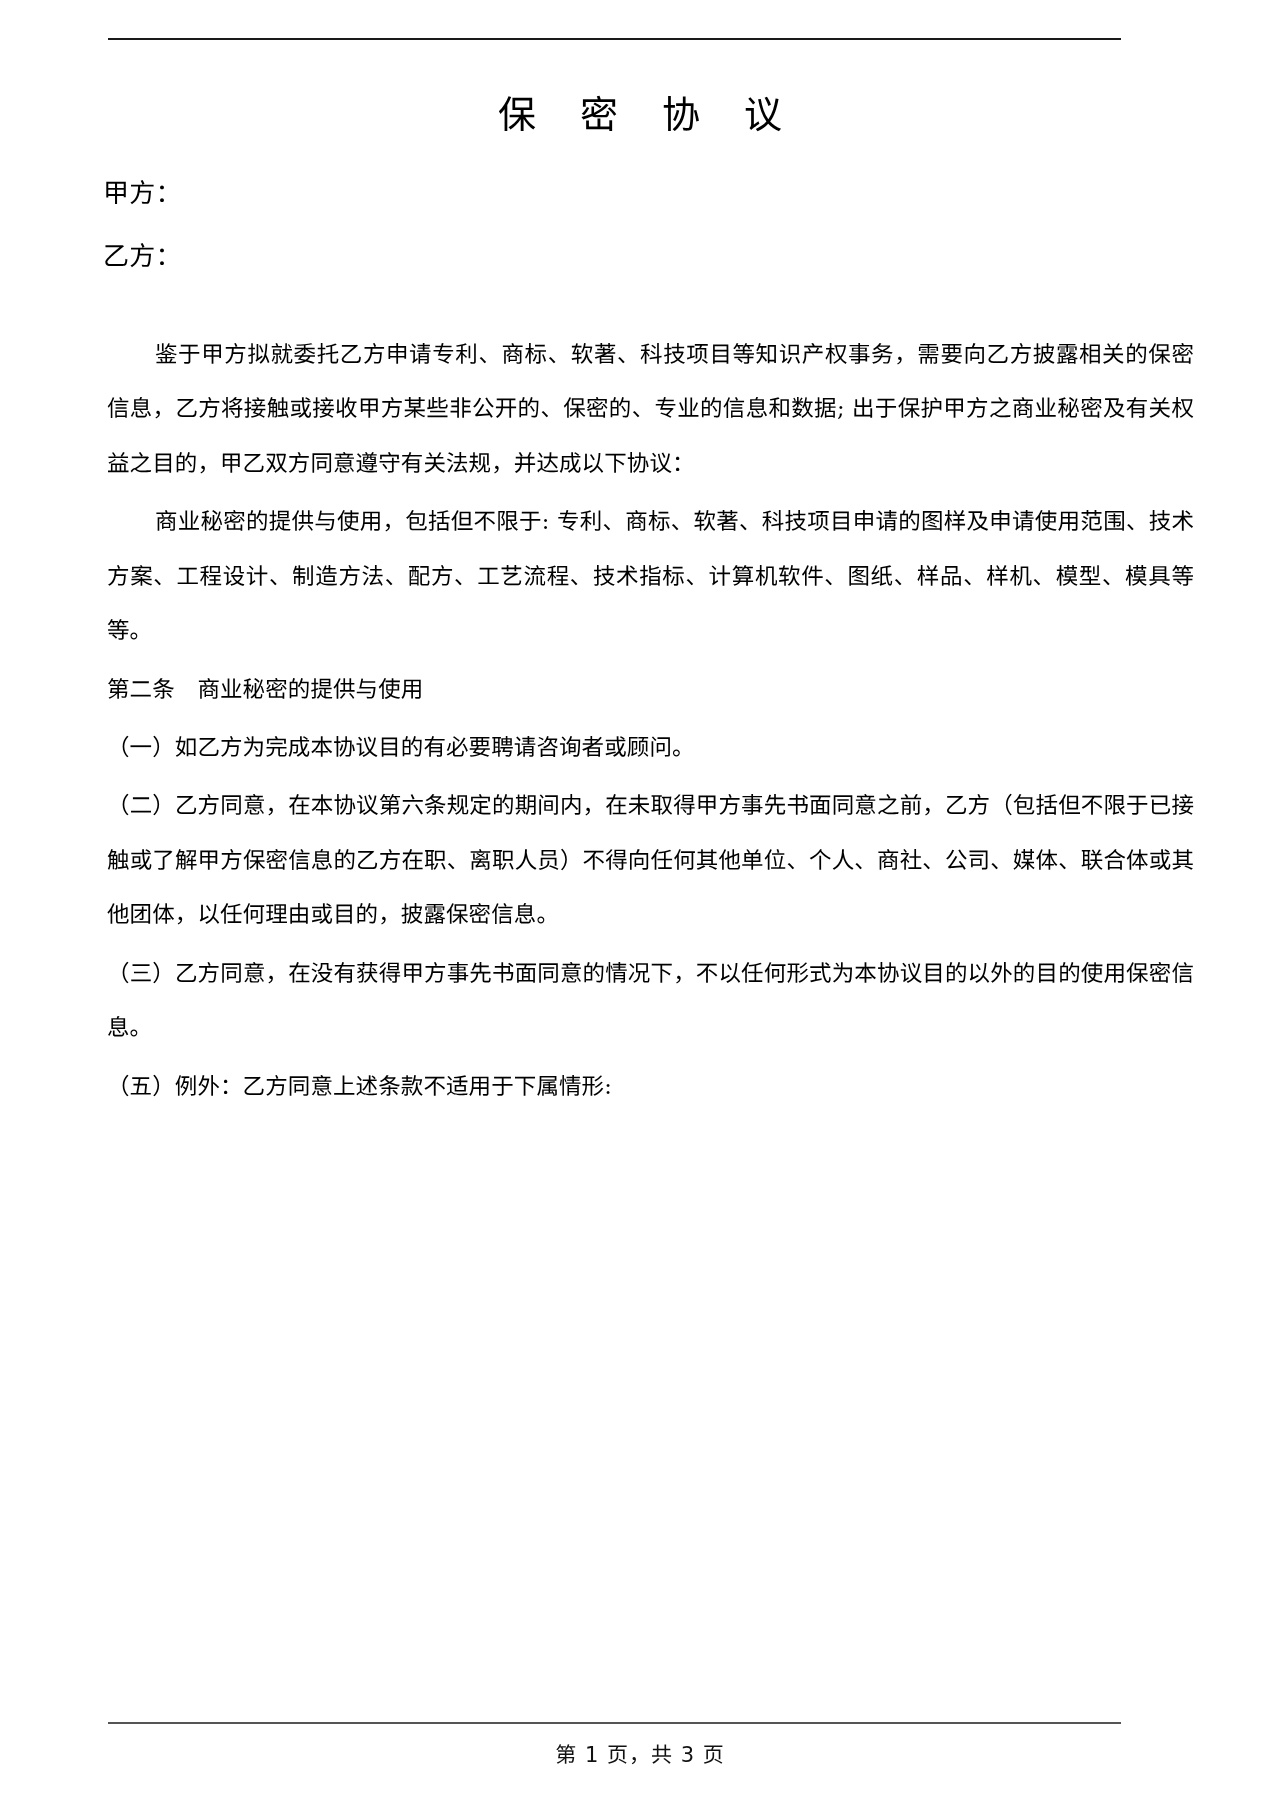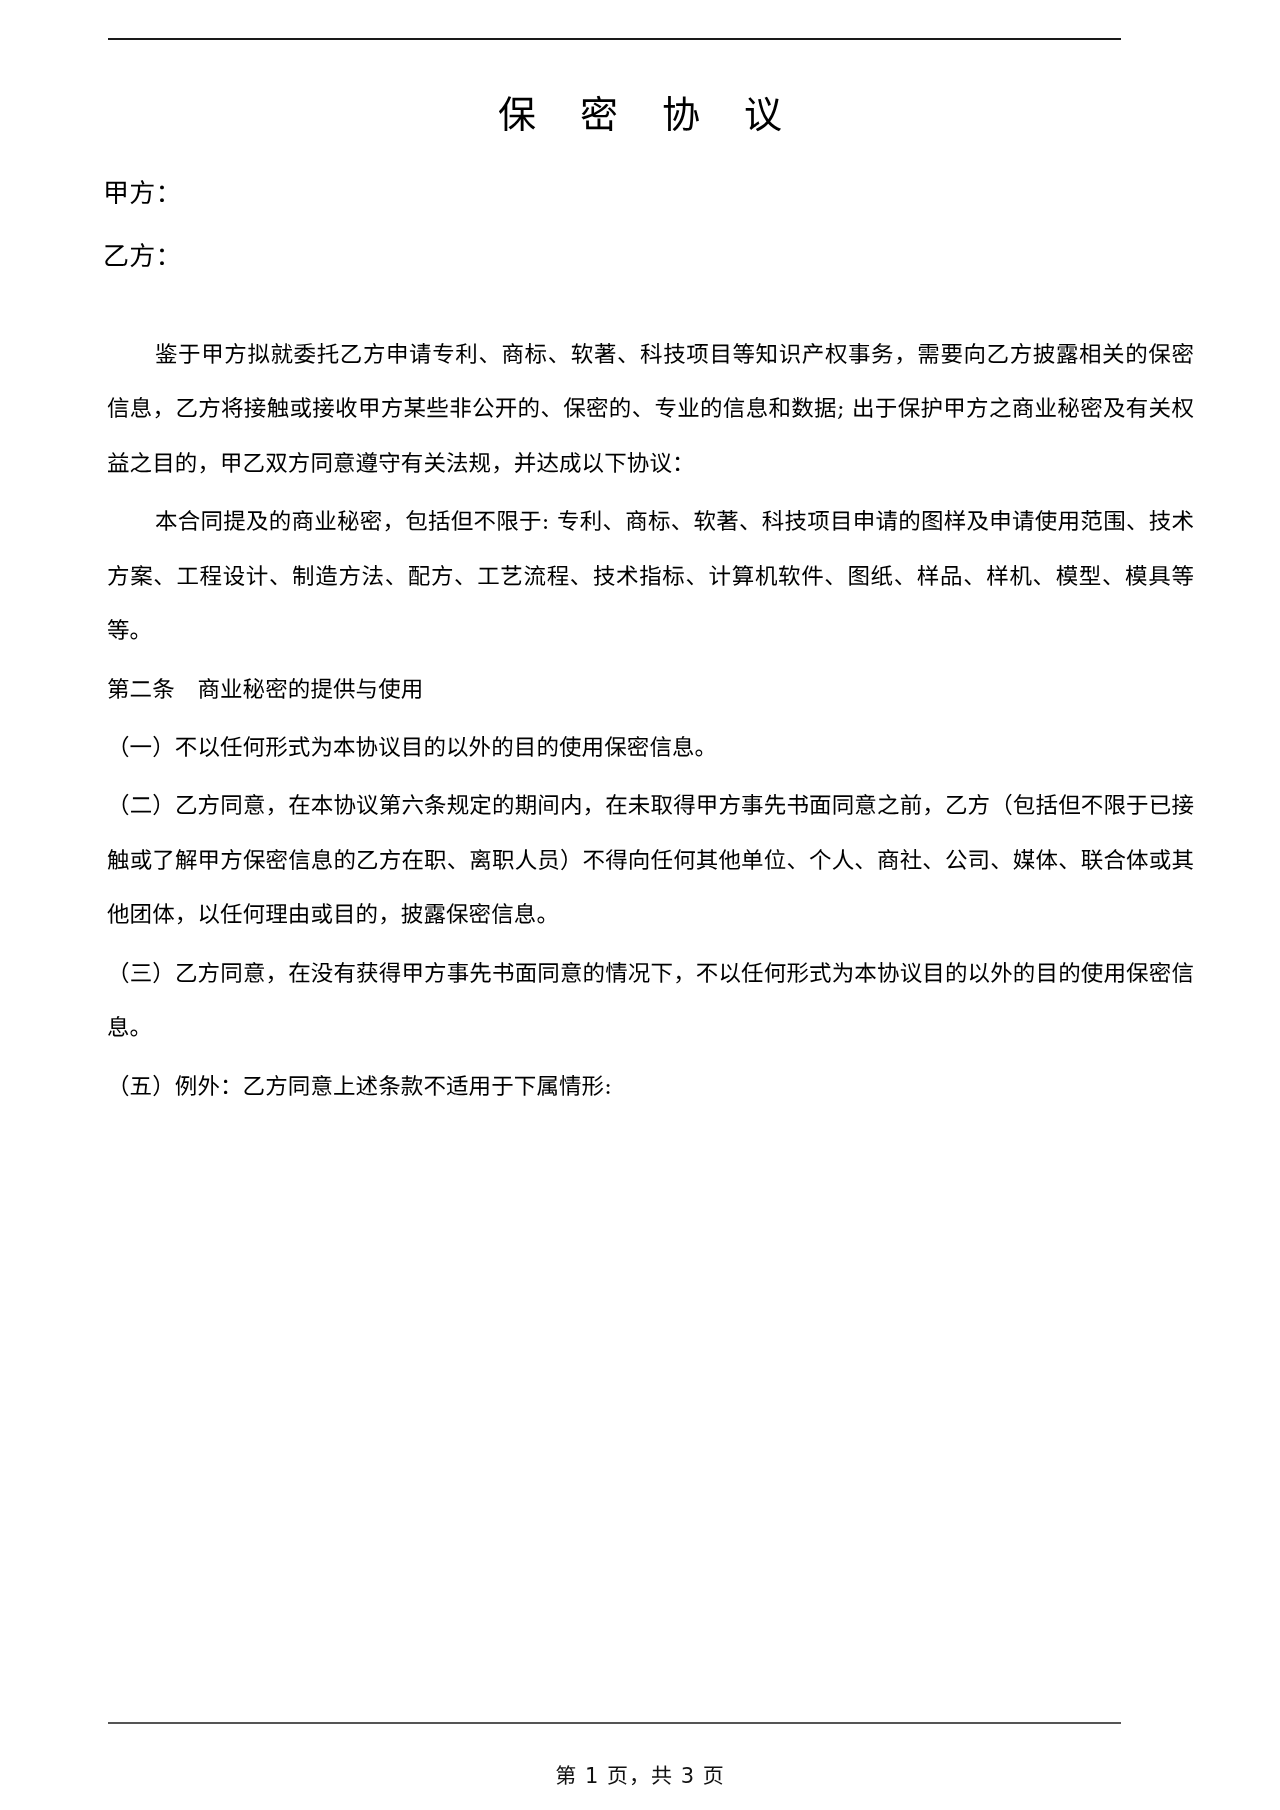--- a/index.html
+++ b/index.html
@@ -116,21 +116,20 @@
   .footer-text {
     position: absolute;
     top: 44px;
     left: 0;
     width: 1280px;
     text-align: center;
     font-family: "DejaVu Sans", "Liberation Sans", sans-serif;
     font-size: 21px;
     color: #111111;
     letter-spacing: 1px;
-    margin-top: 21px;
   }
 </style>
 </head>
 <body>
 
 <div class="page">
 
   <div class="header-area">
     <div class="header-rule"></div>
   </div>
@@ -142,25 +141,25 @@
     <div class="party-block">
       <div class="party-line">甲方：</div>
       <div class="party-line">乙方：</div>
     </div>
 
     <div class="body-block">
 
       <p class="para indent">鉴于甲方拟就委托乙方申请专利、商标、软著、科技项目等知识产权事务，需要向乙方披露相关的保密信息，乙方将接触或接收甲方某些非公开的、保密的、专业的信息和数据; 出于保护甲方之商业秘密及有关权益之目的，甲乙双方同意遵守有关法规，并达成以下协议：</p>
 
 
-      <p class="para indent">本合同提及的商业秘密，包括但不限于: 专利、商标、软著、科技项目申请的图样及申请使用范围、技术方案、工程设计、制造方法、配方、工艺流程、技术指标、计算机软件、图纸、样品、样机、模型、模具等等。</p>
+      <p class="para indent">商业秘密的提供与使用，包括但不限于: 专利、商标、软著、科技项目申请的图样及申请使用范围、技术方案、工程设计、制造方法、配方、工艺流程、技术指标、计算机软件、图纸、样品、样机、模型、模具等等。</p>
 
       <p class="para heading">第二条　商业秘密的提供与使用</p>
 
-      <p class="para">（一）不以任何形式为本协议目的以外的目的使用保密信息。</p>
+      <p class="para">（一）如乙方为完成本协议目的有必要聘请咨询者或顾问。</p>
 
       <p class="para">（二）乙方同意，在本协议第六条规定的期间内，在未取得甲方事先书面同意之前，乙方（包括但不限于已接触或了解甲方保密信息的乙方在职、离职人员）不得向任何其他单位、个人、商社、公司、媒体、联合体或其他团体，以任何理由或目的，披露保密信息。</p>
 
       <p class="para">（三）乙方同意，在没有获得甲方事先书面同意的情况下，不以任何形式为本协议目的以外的目的使用保密信息。</p>
 
 
       <p class="para">（五）例外：乙方同意上述条款不适用于下属情形:</p>
 
     </div>
   </div>

